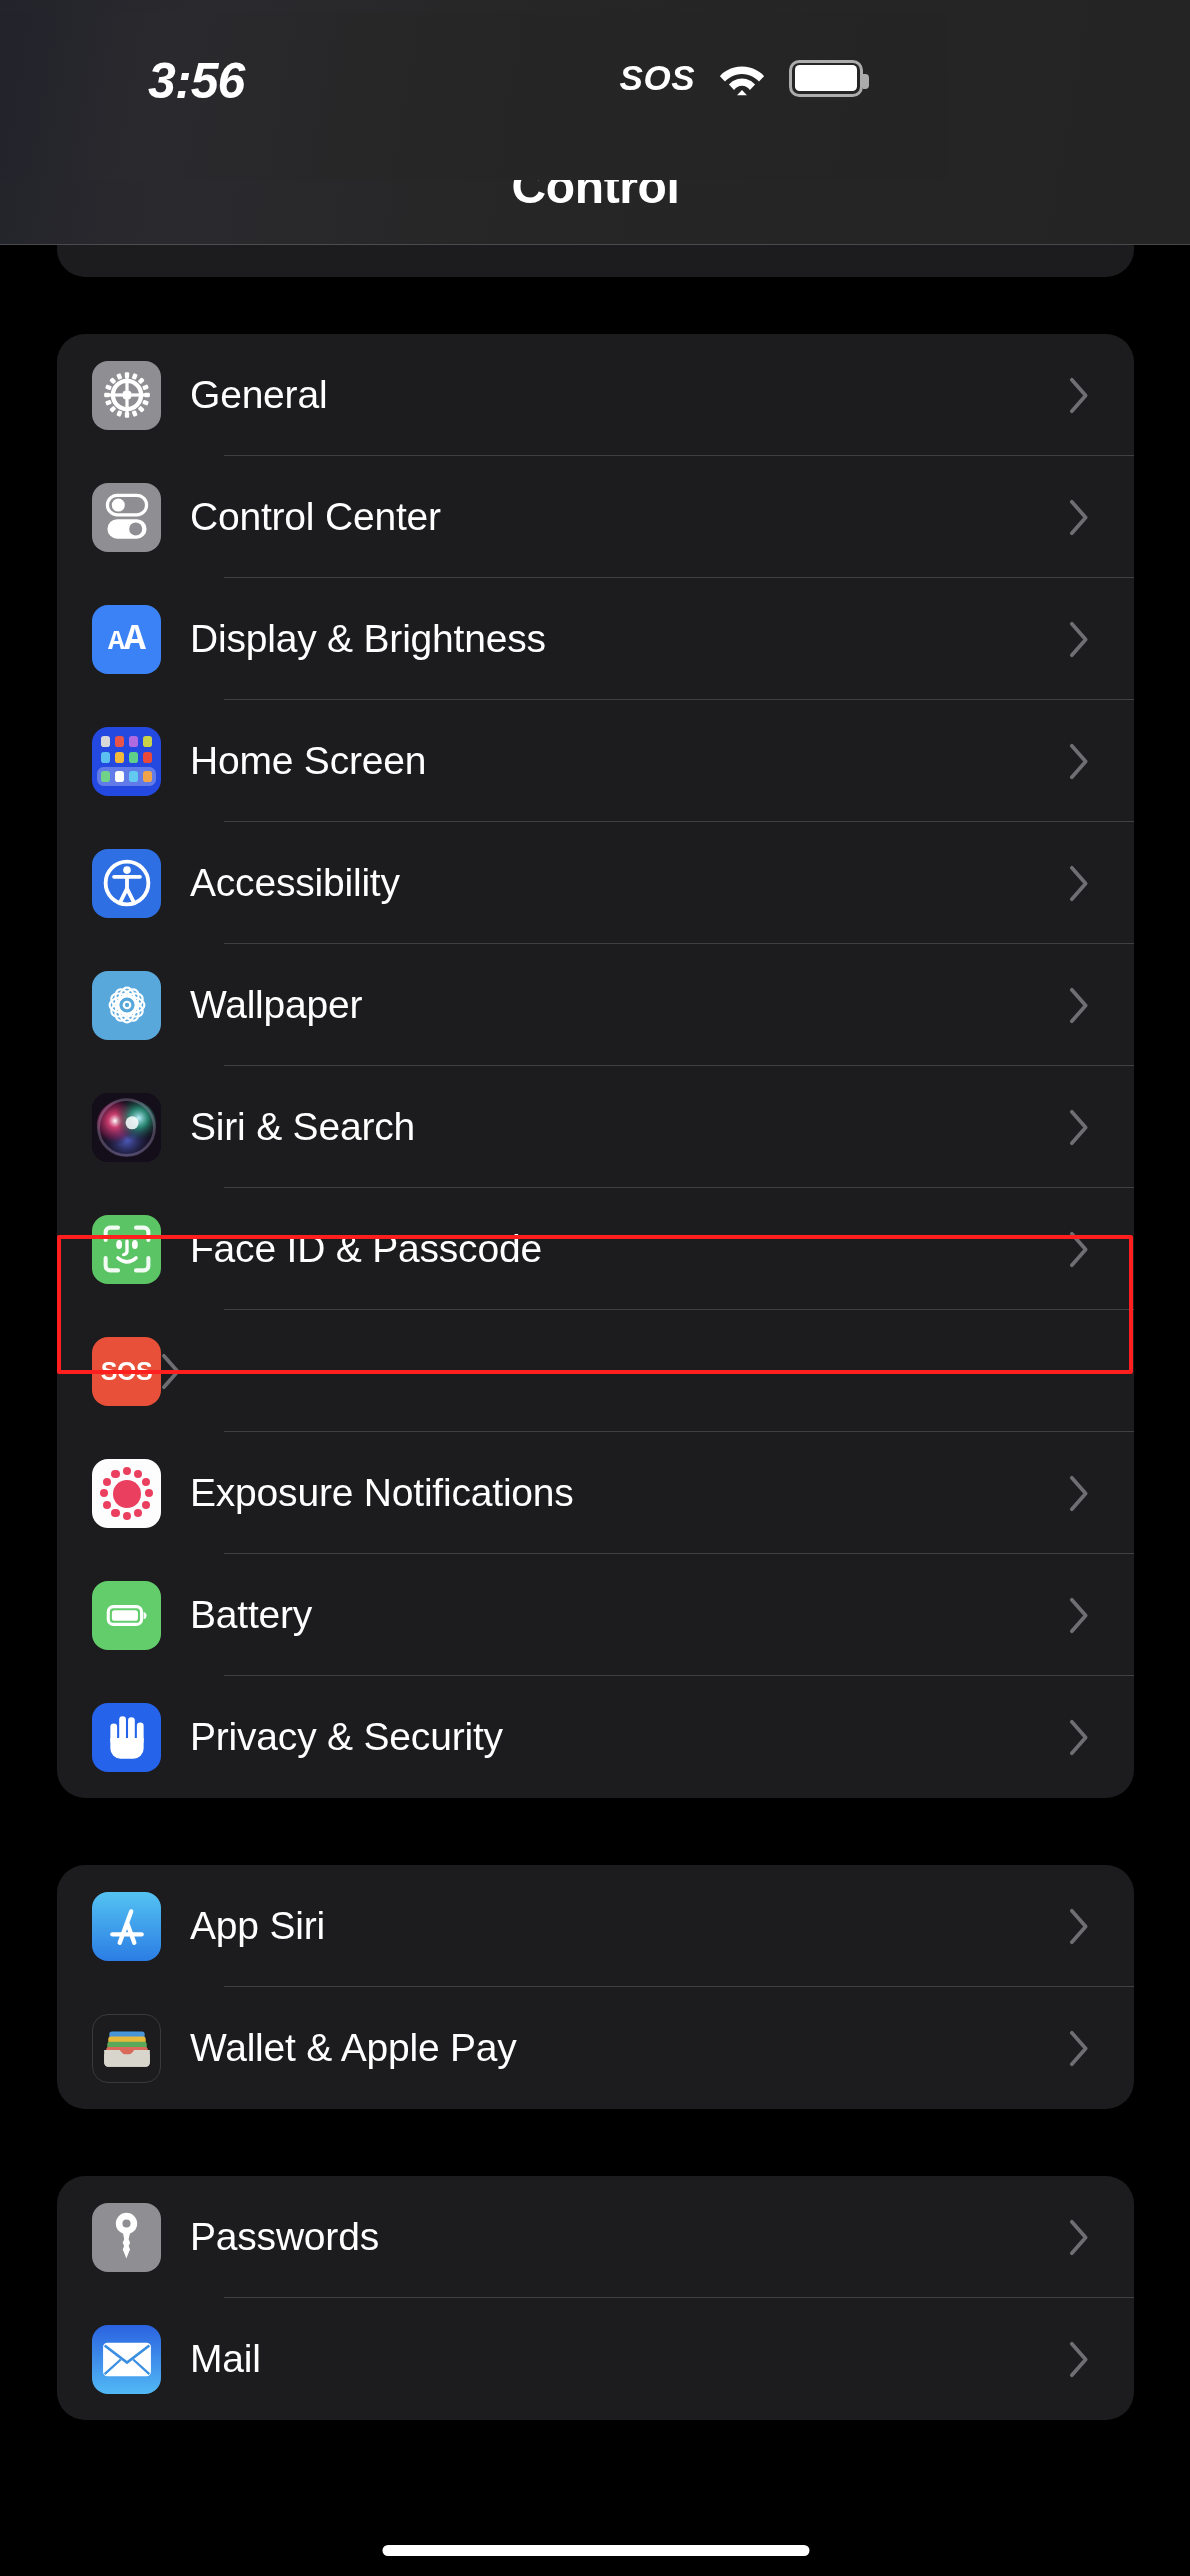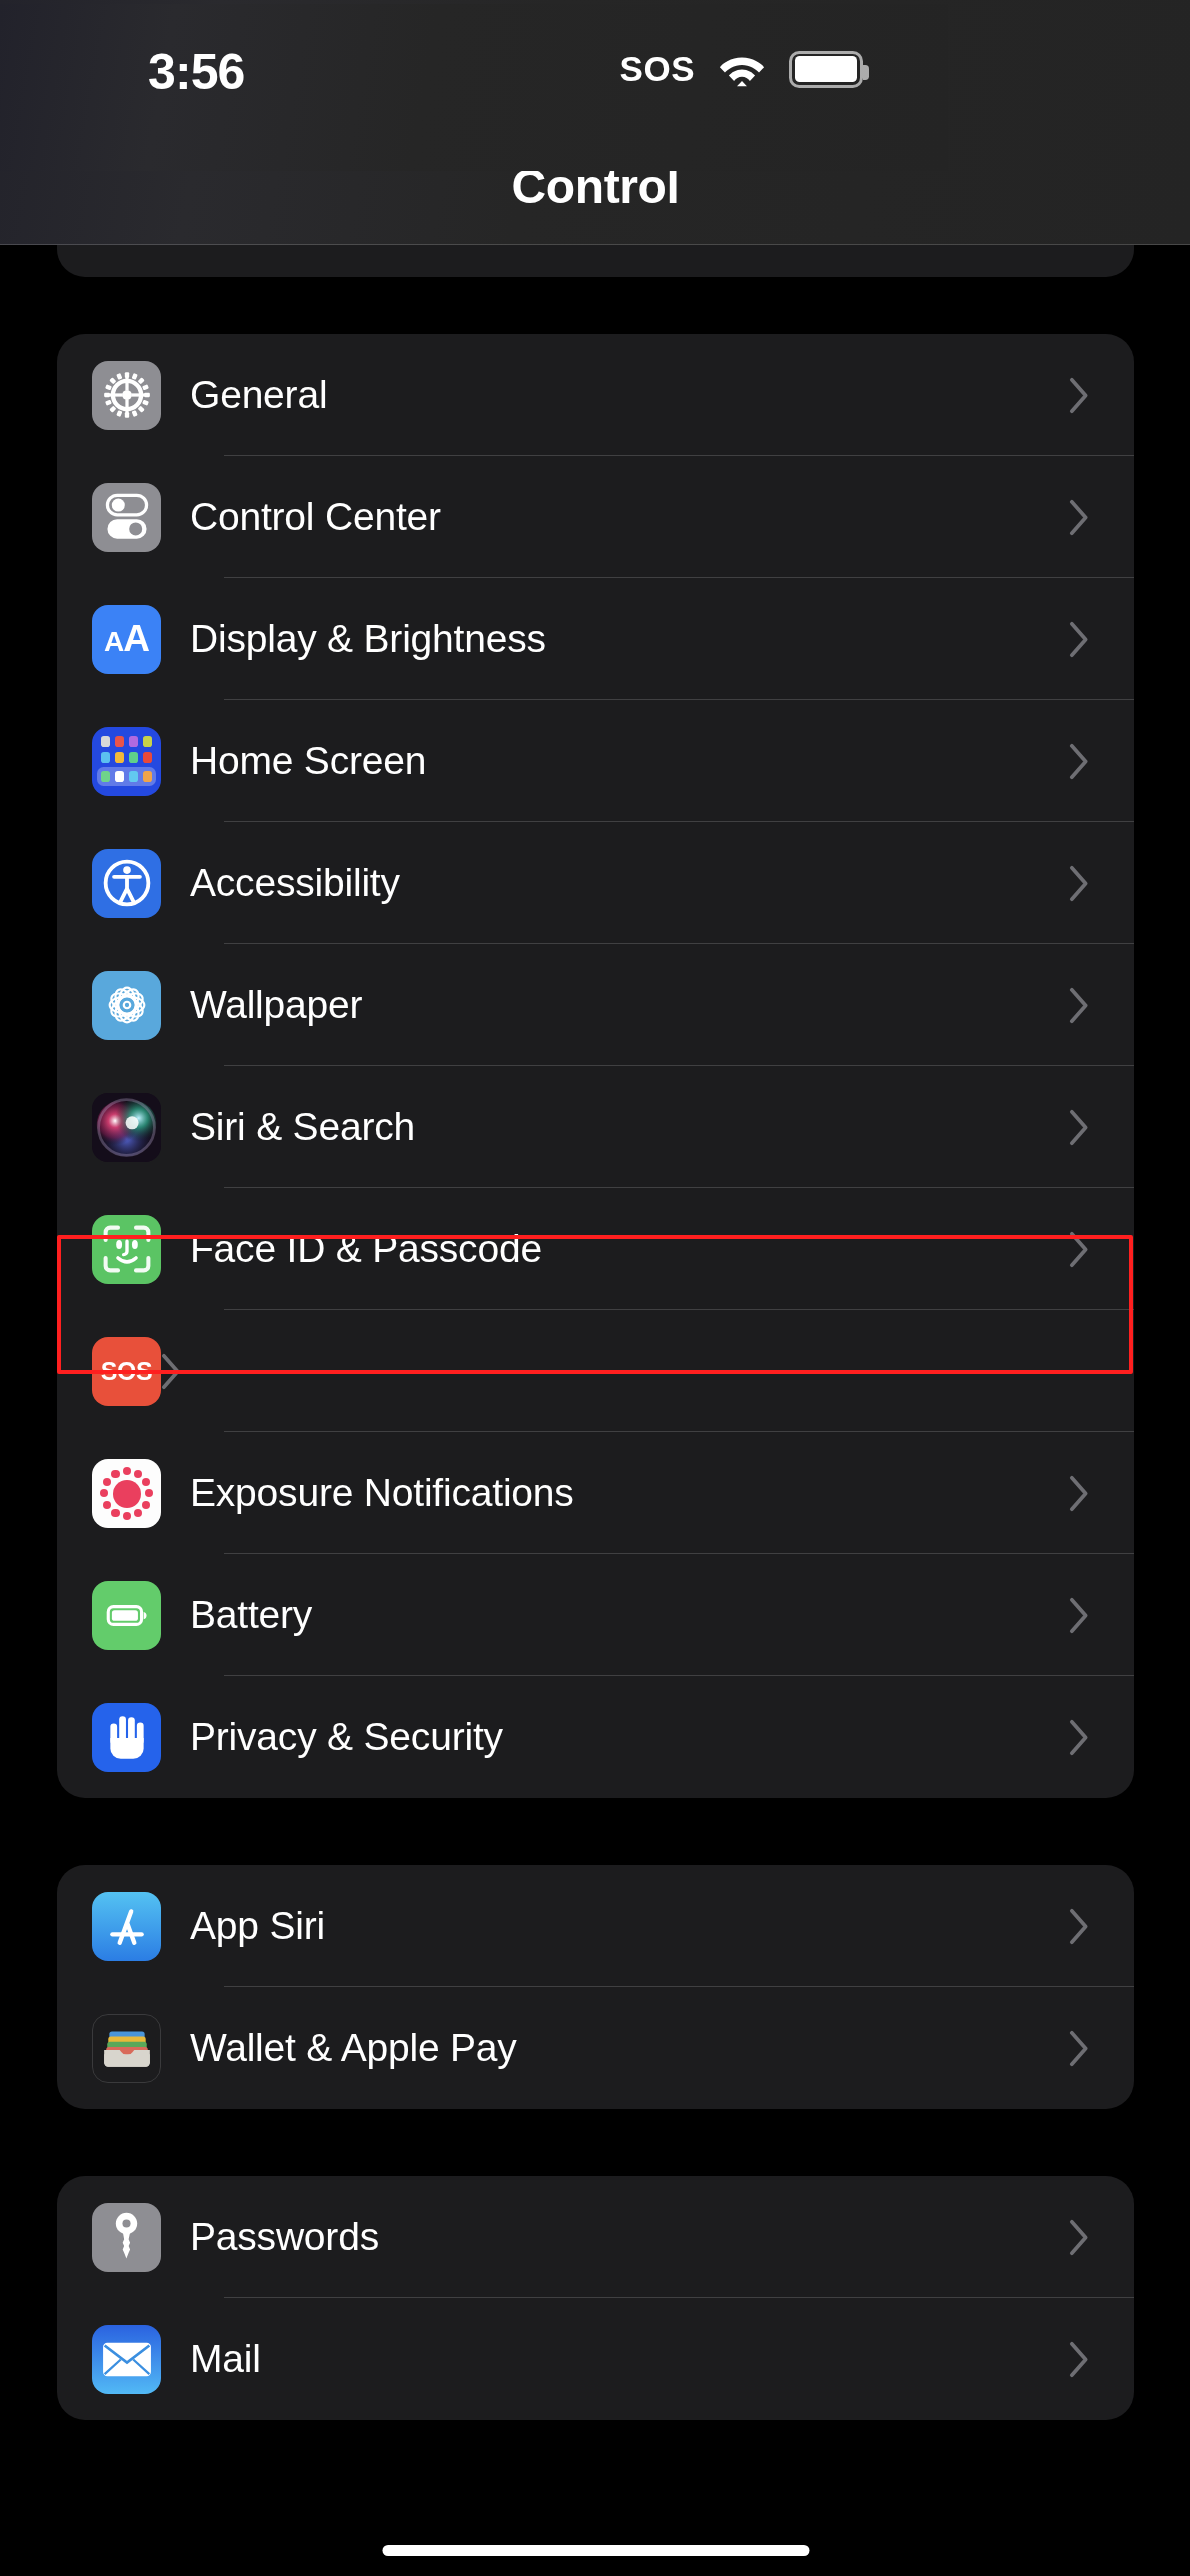--- a/index.html
+++ b/index.html
@@ -6,23 +6,24 @@
   html, body {
     width:1191px; height:2576px;
     background:#000;
     font-family:"Liberation Sans", sans-serif;
     overflow:hidden;
   }
   .screen { position:relative; width:1191px; height:2576px; background:#000; }
 
   
   .statusbar {
-    position:absolute; top:4px; left:0; width:948px; height:167px;
+    position:absolute; top:13px; left:0; width:948px; height:167px;
     background:linear-gradient(100deg,#22222b 0%,#2a2a2e 18%,#262626 45%,#242424 100%);
     z-index:5;
+    font-style:italic;
   }
   .sb-time {
     position:absolute; left:148px; top:39px;
     font-size:50px; font-weight:700; color:#fff; letter-spacing:-0.9px;
   }
   .sb-right {
     position:absolute; right:85px; top:45px;
     display:flex; align-items:center; gap:24px;
   }
   .sos-text { font-size:35px; font-weight:700; color:#fff; letter-spacing:0.5px; }
@@ -87,21 +88,21 @@
   }
   .chev {
     margin-right:45px; width:20.4px; height:37px; flex:0 0 20.4px;
     display:flex; align-items:center; justify-content:center;
   }
   .chev svg { display:block; }
 
   
   .ic-general { background:#8e8e93; }
   .ic-control { background:#8e8e93; }
-  .ic-display { background:#3b82f6; }
+  .ic-display { background:#3b82f6;font-family:Liberation Mono, monospace; }
   .ic-home    { background:#2449e0; }
   .ic-access  { background:#2f6fe4; }
   .ic-wall    { background:#59a8dc; }
   .ic-siri    { background:#1a1020; }
   .ic-faceid  { background:#5bc464; }
   .ic-sos     { background:#e8503a; }
   .ic-exp     { background:#fdfdfd; }
   .ic-batt    { background:#63cc6b; }
   .ic-priv    { background:#2563eb; }
   .ic-appst   { background:linear-gradient(180deg,#54c2f2 0%,#2b7de4 100%); }

